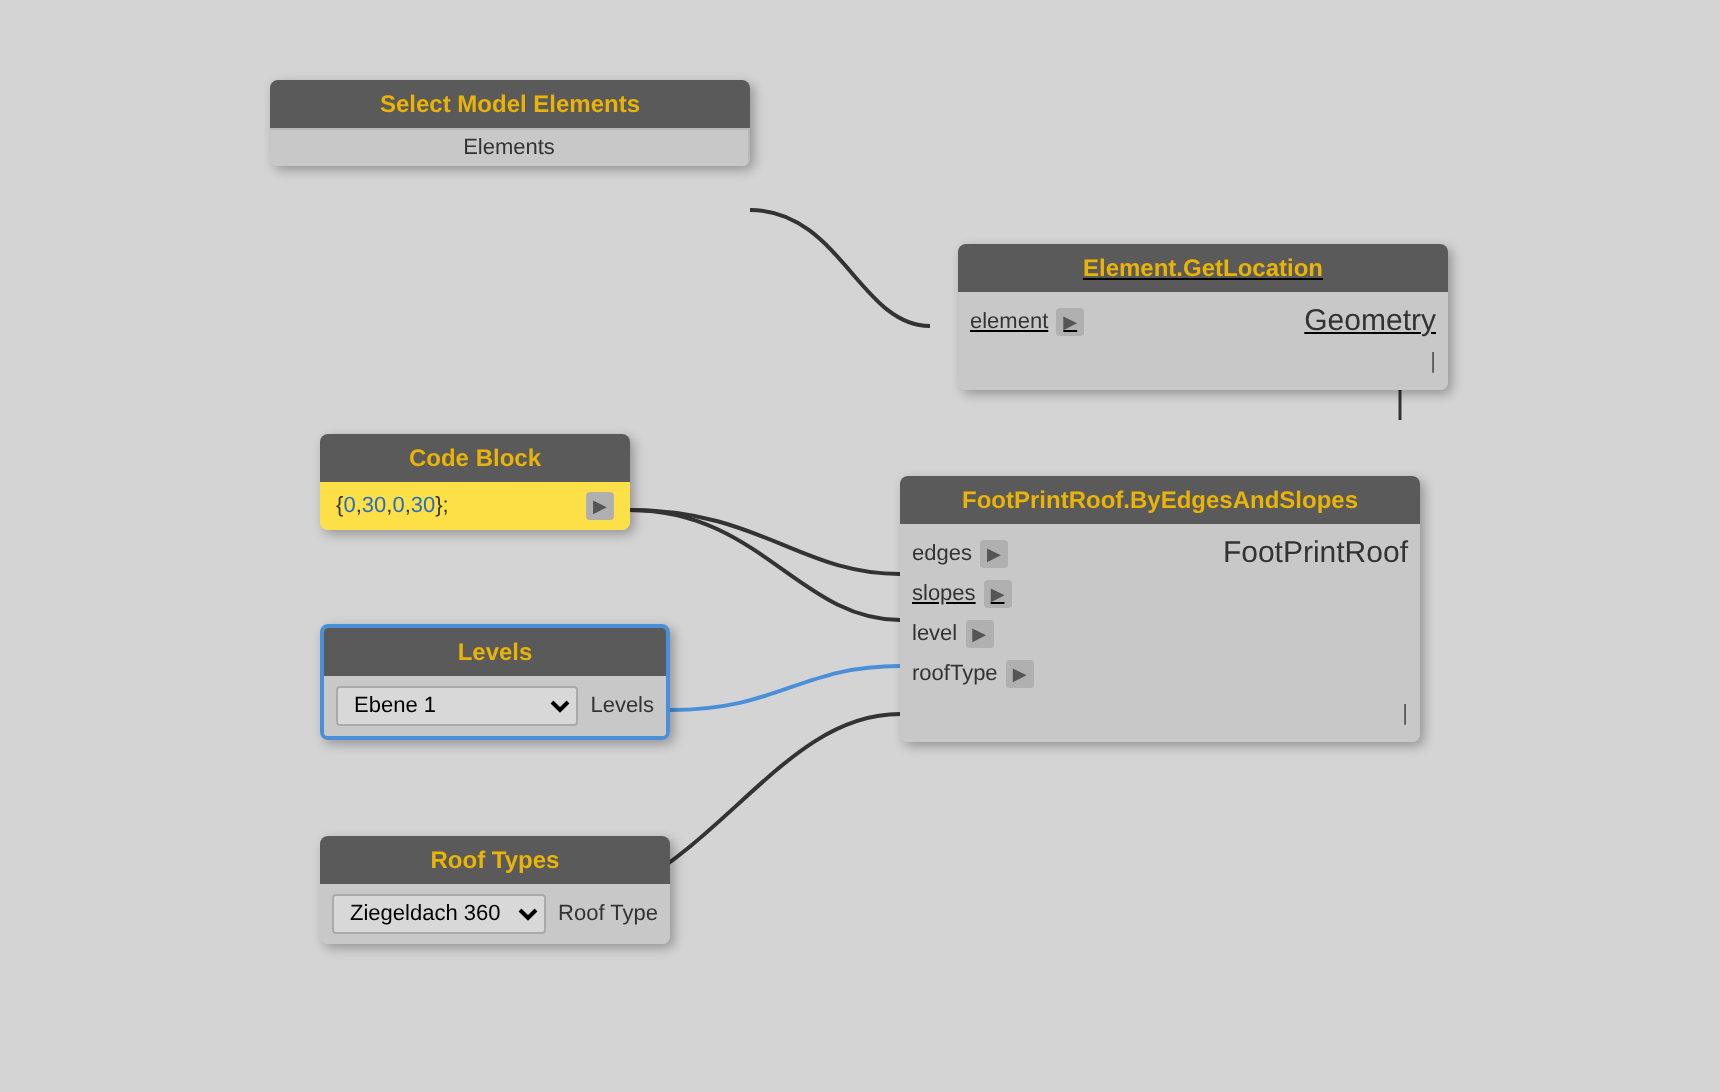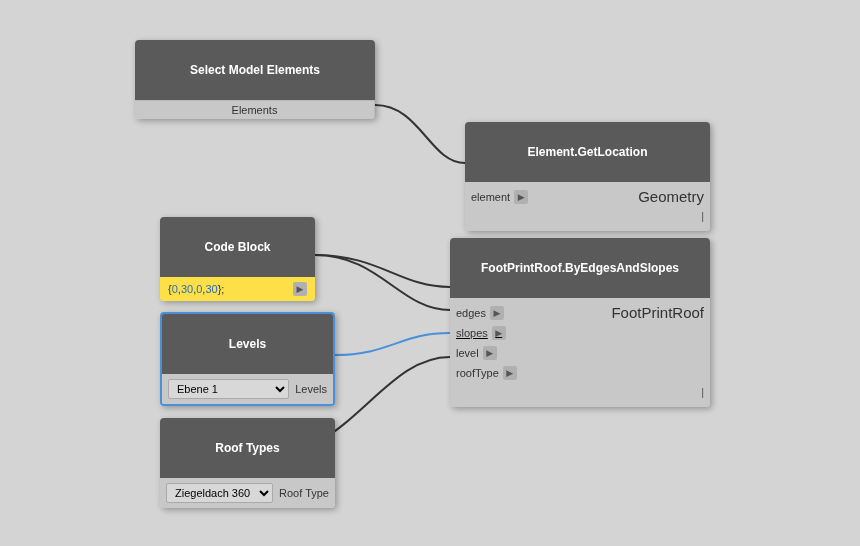--- a/index.html
+++ b/index.html
@@ -15,23 +15,23 @@
 
     .node {
       position: absolute;
       border-radius: 4px;
       overflow: hidden;
       box-shadow: 2px 2px 6px rgba(0,0,0,0.3);
     }
 
     .node-header {
       background: #5a5a5a;
-      color: #ffffff;
+      color: #eab308;
       text-align: center;
-      padding: 23px 8px;
+      padding: 5px 8px;
       font-size: 12px;
       font-weight: 600;
     }
 
     .node-body {
       background: #c8c8c8;
       padding: 4px 0;
     }
 
     .node-row {
@@ -91,23 +91,24 @@
     .node-select .elements-text {
       padding: 4px 8px 8px;
       font-size: 11px;
       color: #2a6cc4;
       line-height: 1.5;
       background: #c8c8c8;
     }
 
     
     .node-getloc {
-      left: 465px;
+      left: 479px;
       top: 122px;
       width: 245px;
+      text-decoration: underline;
     }
 
     
     .node-code {
       left: 160px;
       top: 217px;
       width: 155px;
     }
 
     .node-code .code-content {

